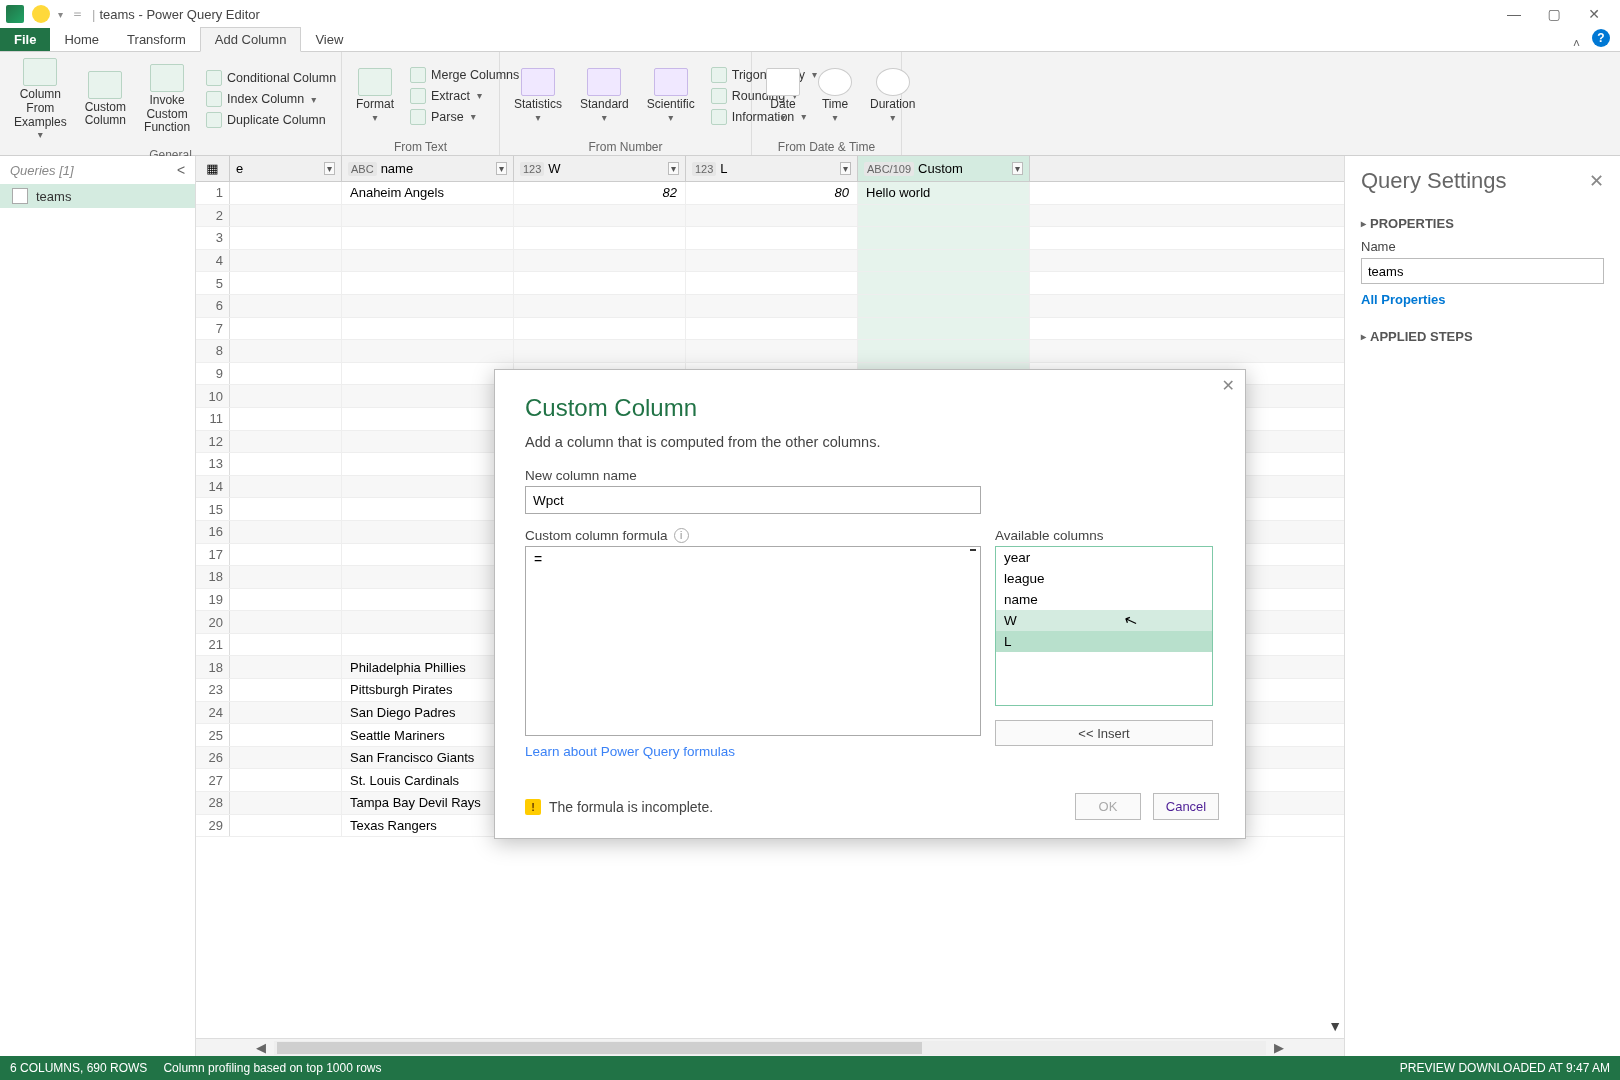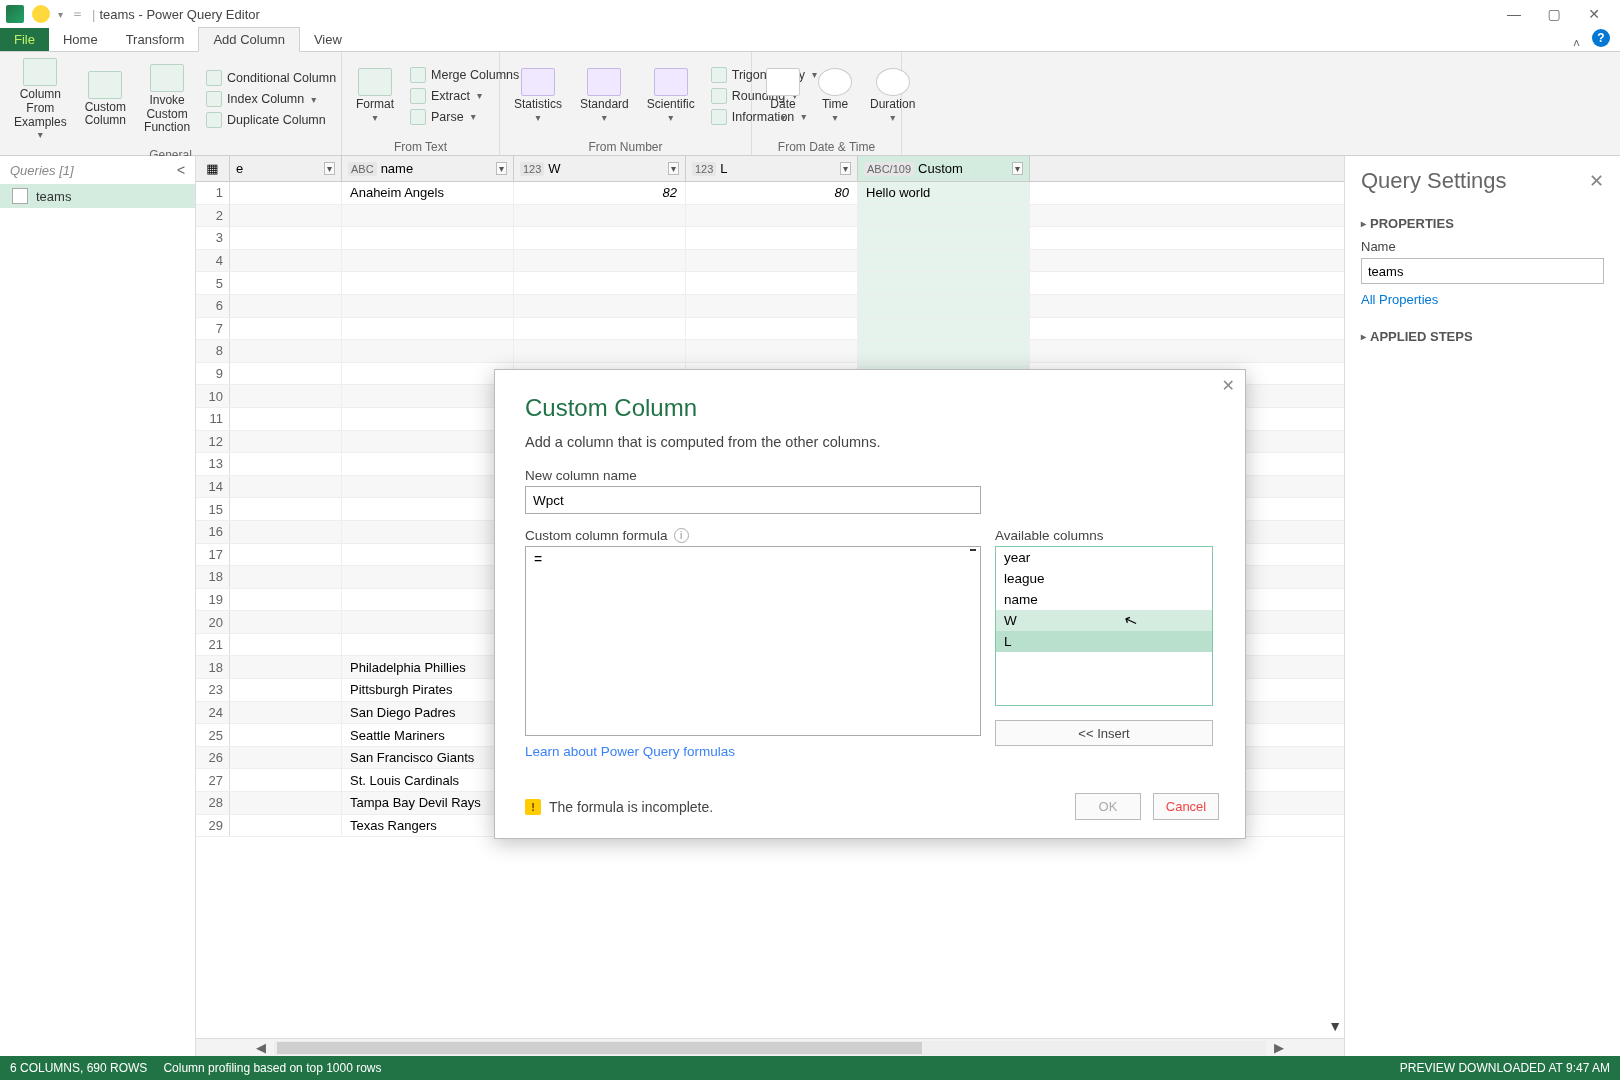--- a/index.html
+++ b/index.html
@@ -6,21 +6,21 @@
   html, body { width: 1620px; height: 1080px; overflow: hidden; background: #fff; }
   .titlebar { height: 28px; display: flex; align-items: center; padding: 0 6px; background: #fff; font-size: 13px; color: #444; }
   .titlebar .logo { width: 18px; height: 18px; background: linear-gradient(135deg,#217346,#21a366); border-radius: 2px; margin-right: 4px; }
   .titlebar .face { width: 18px; height: 18px; border-radius: 50%; background: #ffd93b; margin: 0 4px; position: relative; }
   .titlebar .caret { font-size: 10px; color: #888; margin: 0 4px; }
   .titlebar .sep { color: #aaa; margin: 0 4px; }
   .titlebar .grow { flex: 1; }
   .titlebar .winbtn { width: 40px; height: 28px; display: flex; align-items: center; justify-content: center; color: #666; font-size: 14px; }
   .tabbar { height: 24px; display: flex; align-items: flex-end; background: #fff; border-bottom: 1px solid #d0d0d0; font-size: 13px; }
   .tabbar .tab { padding: 4px 14px 4px 14px; color: #444; }
-  .tabbar .tab.file { background: #217346; color: #bef264; }
+  .tabbar .tab.file { background: #217346; color: #ffffff; font-weight: bold; }
   .tabbar .tab.active { background: #f3f3f3; border: 1px solid #d0d0d0; border-bottom: 1px solid #f3f3f3; margin-bottom: -1px; }
   .tabbar .grow { flex: 1; }
   .tabbar .chev { padding: 0 8px; color: #666; font-size: 12px; }
   .tabbar .help { width: 18px; height: 18px; background: #0078d4; color: #fff; border-radius: 50%; display: flex; align-items: center; justify-content: center; font-size: 12px; margin: 0 10px 4px 4px; font-weight: bold; }
   .ribbon { height: 104px; background: #f3f3f3; border-bottom: 1px solid #d0d0d0; display: flex; }
   .ribbon-group { border-right: 1px solid #ddd; display: flex; flex-direction: column; }
   .ribbon-group .body { flex: 1; display: flex; align-items: center; padding: 4px 8px; gap: 6px; }
   .ribbon-group .label { text-align: center; font-size: 12px; color: #666; padding: 1px 0; }
   .bigbtn { display: flex; flex-direction: column; align-items: center; justify-content: center; padding: 2px 6px; font-size: 12px; color: #333; line-height: 1.15; text-align: center; }
   .bigbtn .ico { width: 34px; height: 28px; background: #e8f3ed; border: 1px solid #b8d4c4; border-radius: 2px; margin-bottom: 2px; position: relative; }
@@ -55,21 +55,21 @@
   .gridbar .arrow { font-size: 13px; color: #666; }
   .gridbar .track { flex: 1; height: 14px; background: #eee; margin: 0 8px; position: relative; }
   .gridbar .thumb { position: absolute; left: 3px; top: 1px; width: 65%; height: 12px; background: #cfcfcf; }
   .settings { width: 276px; border-left: 1px solid #ddd; background: #fff; padding: 12px 16px; }
   .settings h2 { font-size: 22px; font-weight: 400; color: #666; display: flex; align-items: center; }
   .settings h2 .close { margin-left: auto; font-size: 18px; color: #888; }
   .sec-hdr { font-size: 13px; font-weight: 600; color: #555; margin-top: 22px; display: flex; align-items: center; gap: 4px; }
   .sec-hdr .tri { font-size: 10px; color: #666; }
   .prop-label { font-size: 13px; color: #444; margin-top: 8px; }
   .prop-input { width: 100%; height: 26px; border: 1px solid #bbb; margin-top: 4px; padding: 0 6px; font-size: 13px; }
-  .link { color: #0078d4; font-size: 13px; margin-top: 8px; cursor: pointer; }
+  .link { color: #0078d4; font-size: 13px; margin-top: 8px; cursor: pointer; font-weight: bold; }
   .steps { border: 1px solid #ddd; margin-top: 8px; min-height: 420px; }
   .step { padding: 4px 8px 4px 22px; font-size: 13px; color: #333; position: relative; }
   .step.sel { background: #7fc9a8; position: relative; }
   .step.sel::before { content: "✕"; position: absolute; left: 6px; font-size: 11px; color: #555; }
   .step.sel::after { content: "⚙"; position: absolute; right: 6px; font-size: 12px; color: #666; }
   .statusbar { height: 24px; background: #217346; color: #fff; display: flex; align-items: center; font-size: 12px; padding: 0 10px; gap: 16px; }
   .statusbar .grow { flex: 1; }
   
   .dialog { position: absolute; left: 298px; top: 213px; width: 752px; height: 470px; background: #fff; border: 1px solid #bbb; box-shadow: 0 4px 20px rgba(0,0,0,0.25); z-index: 100; padding: 24px 26px 18px 30px; }
   .dialog .dclose { position: absolute; right: 10px; top: 6px; font-size: 16px; color: #888; }
@@ -85,21 +85,21 @@
   .dialog .avlist { border: 1px solid #7fc9a8; height: 160px; background: #fff; font-size: 13.5px; }
   .dialog .avitem { padding: 3px 8px; }
   .dialog .avitem.hover { background: #d4ebe0; }
   .dialog .avitem.sel { background: #b8e0cc; }
   .dialog .insertbtn { width: 218px; height: 26px; border: 1px solid #bbb; background: #fafafa; margin-top: 14px; font-size: 13px; color: #444; display: flex; align-items: center; justify-content: center; }
   .dialog .learn { color: #3b82f6; font-size: 13.5px; margin-top: 8px; }
   .dialog .footer { position: absolute; bottom: 18px; left: 30px; right: 26px; display: flex; align-items: center; }
   .dialog .warn { display: flex; align-items: center; gap: 8px; font-size: 14px; color: #444; }
   .dialog .warn .wicon { width: 16px; height: 16px; background: #ffcc00; border-radius: 2px; display: flex; align-items: center; justify-content: center; font-size: 11px; font-weight: bold; color: #663c00; }
   .dialog .grow { flex: 1; }
-  .dialog .btn { min-width: 66px; height: 27px; border: 1px solid #bbb; background: #fafafa; font-size: 13px; color: #ef4444; display: flex; align-items: center; justify-content: center; margin-left: 12px; }
+  .dialog .btn { min-width: 66px; height: 27px; border: 1px solid #bbb; background: #fafafa; font-size: 13px; color: #4c1d95; display: flex; align-items: center; justify-content: center; margin-left: 12px; }
   .dialog .btn.disabled { color: #aaa; }
   .cursor-arrow { position: absolute; left: 928px; top: 455px; font-size: 16px; color: #000; z-index: 200; transform: rotate(-20deg); }
   .vscroll-ind { position: absolute; right: 2px; bottom: 22px; font-size: 14px; color: #444; }
 </style>
 </head>
 <body>
 
 <div class="titlebar">
   <div class="logo"></div>
   <div class="face"></div>

